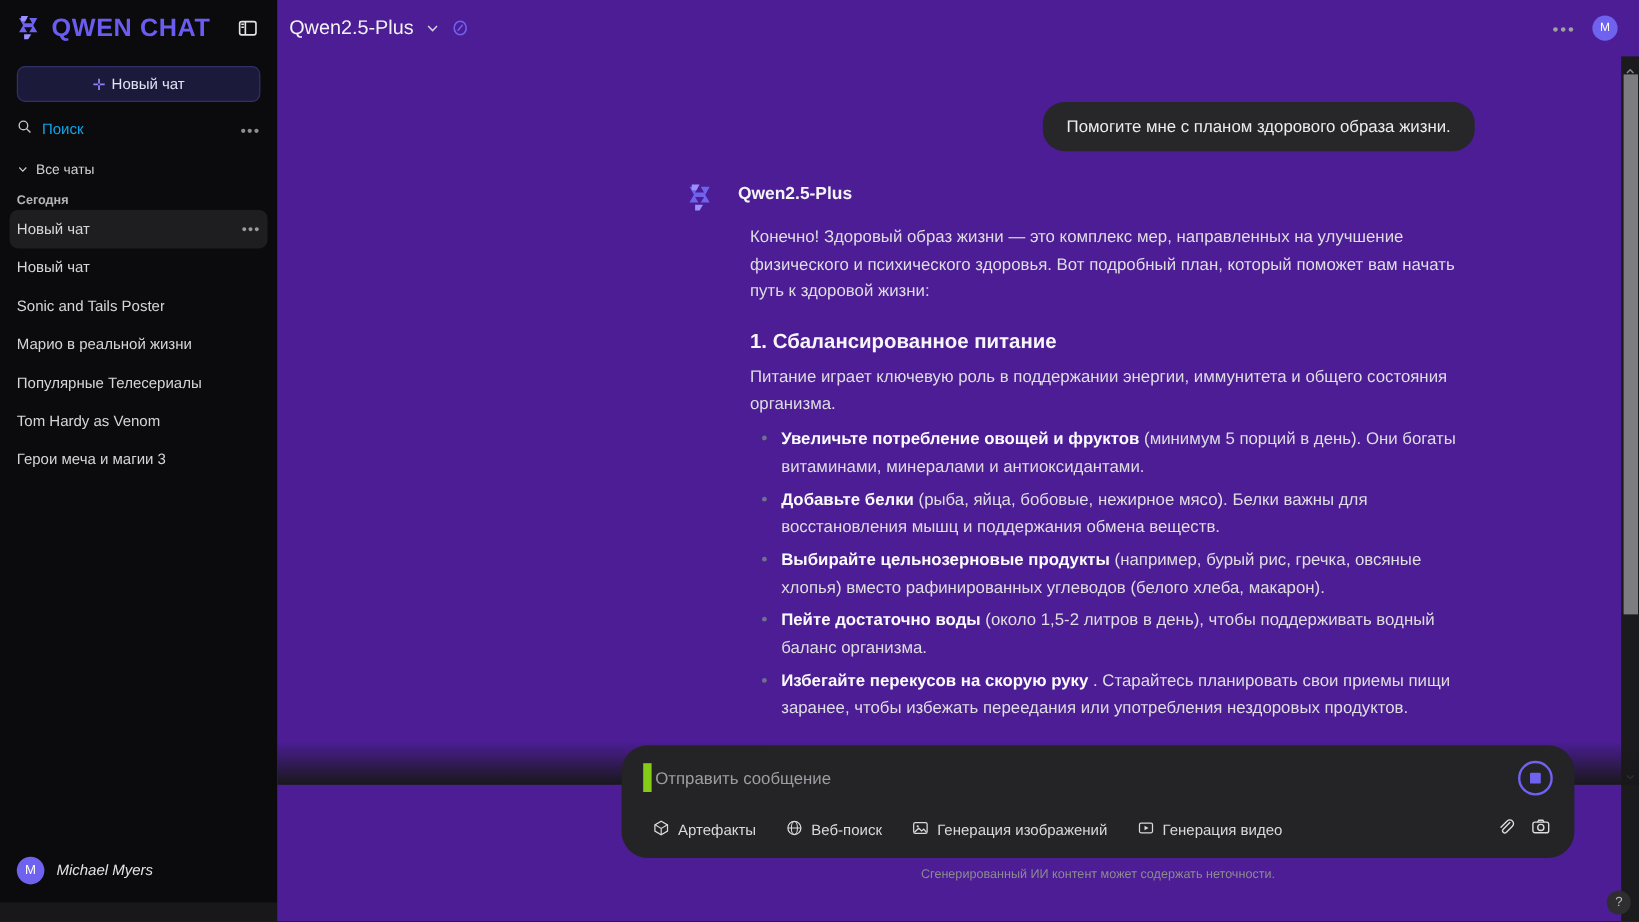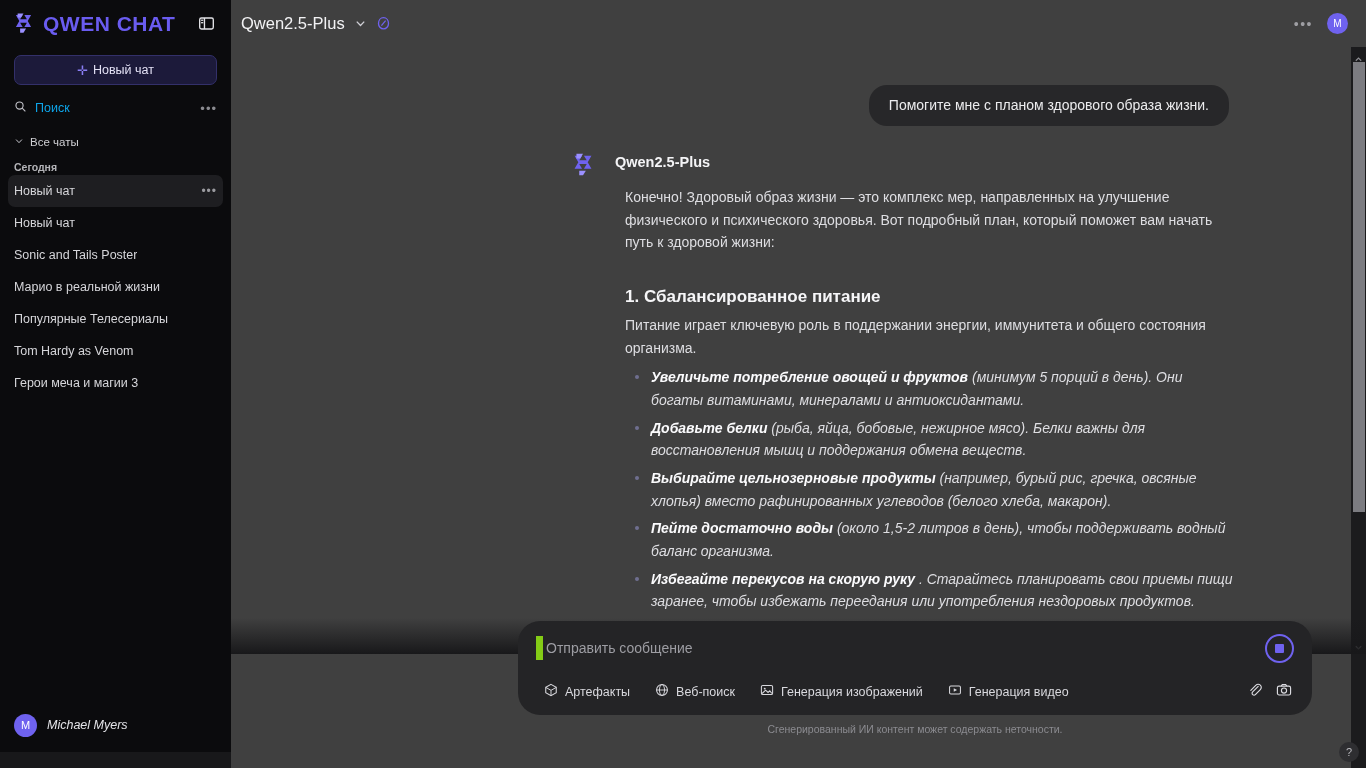--- a/index.html
+++ b/index.html
@@ -74,21 +74,21 @@
     width: 23px; height: 23px; border-radius: 50%;
     background: #6f62ef; color: #fff; font-size: 11px;
     display: flex; align-items: center; justify-content: center;
     flex: 0 0 23px;
   }
   .user-name { font-size: 12.5px; color: #e4e4e8; font-style: italic; }
 
   
   .main {
     flex: 1 1 auto; height: 768px; position: relative;
-    background: #404040; overflow: hidden;
+    background: #4c1d95; overflow: hidden;
   }
   .topbar {
     height: 47px; display: flex; align-items: center;
     padding: 0 18px 0 10px; gap: 9px;
     position: relative; z-index: 5;
   }
   .model-name { font-size: 16.5px; color: #f2f2f4; }
   .chev { color: #c8c8cc; font-size: 11px; }
   .glyph-btn { display: flex; align-items: center; cursor: pointer; }
   .topbar-right { margin-left: auto; display: flex; align-items: center; gap: 14px; }
@@ -113,26 +113,26 @@
   .assistant { padding: 28px 0 0 0; position: relative; }
   .asst-head { display: flex; align-items: flex-start; gap: 17px; padding-left: 337px; }
   .asst-logo { width: 30px; height: 30px; flex: 0 0 30px; margin-top: -4px; }
   .asst-name { font-size: 14.5px; font-weight: bold; color: #f4f4f6; }
   .asst-body { padding-left: 394px; padding-right: 128px; }
   .asst-body p {
     font-size: 14px; color: #dedee2; line-height: 1.62; margin-top: 6px;
   }
   .asst-body h3 {
     font-size: 17px; font-weight: bold; color: #f6f6f8;
-    margin-top: 33px; margin-bottom: 7px;
+    margin-top: 21px; margin-bottom: 7px;
   }
   .asst-body ul { list-style: none; margin-top: 7px; }
   .asst-body li {
     font-size: 14px; color: #dedee2; line-height: 1.62;
-    position: relative; padding-left: 26px; margin-bottom: 5px; font-style: italic;
+    position: relative; padding-left: 26px; margin-bottom: 5px;
   }
   .asst-body li::before {
     content: ""; position: absolute; left: 10px; top: 9px;
     width: 4px; height: 4px; border-radius: 50%; background: #6f6f90;
   }
   .asst-body li b { color: #fbfbfd; font-weight: bold; }
 
   .scroll-bottom-btn {
     position: absolute; left: 781px; top: 608px;
     width: 31px; height: 31px; border-radius: 50%;

